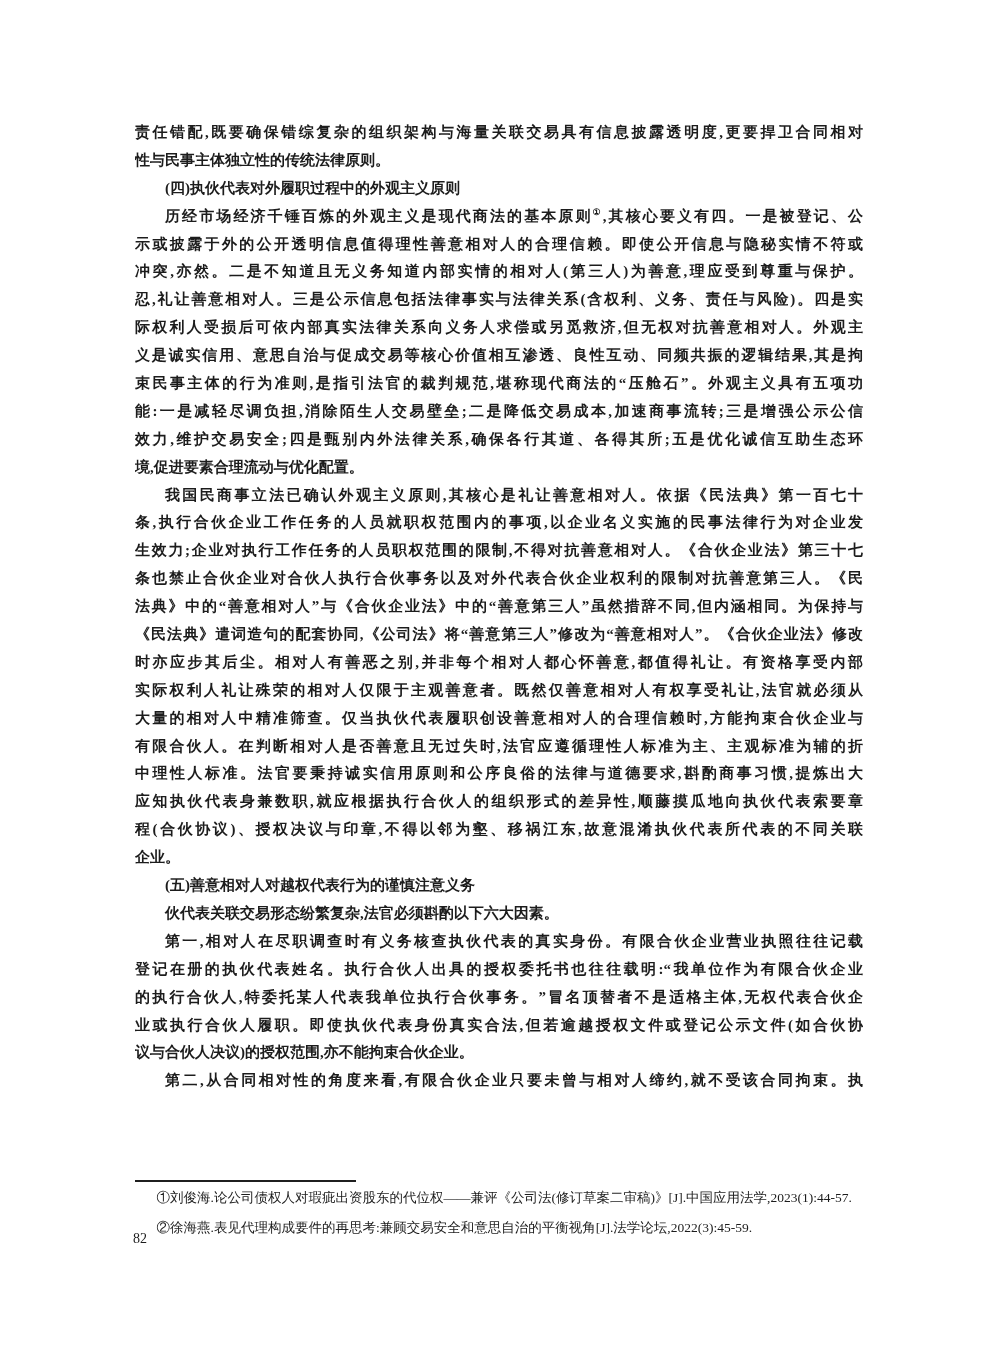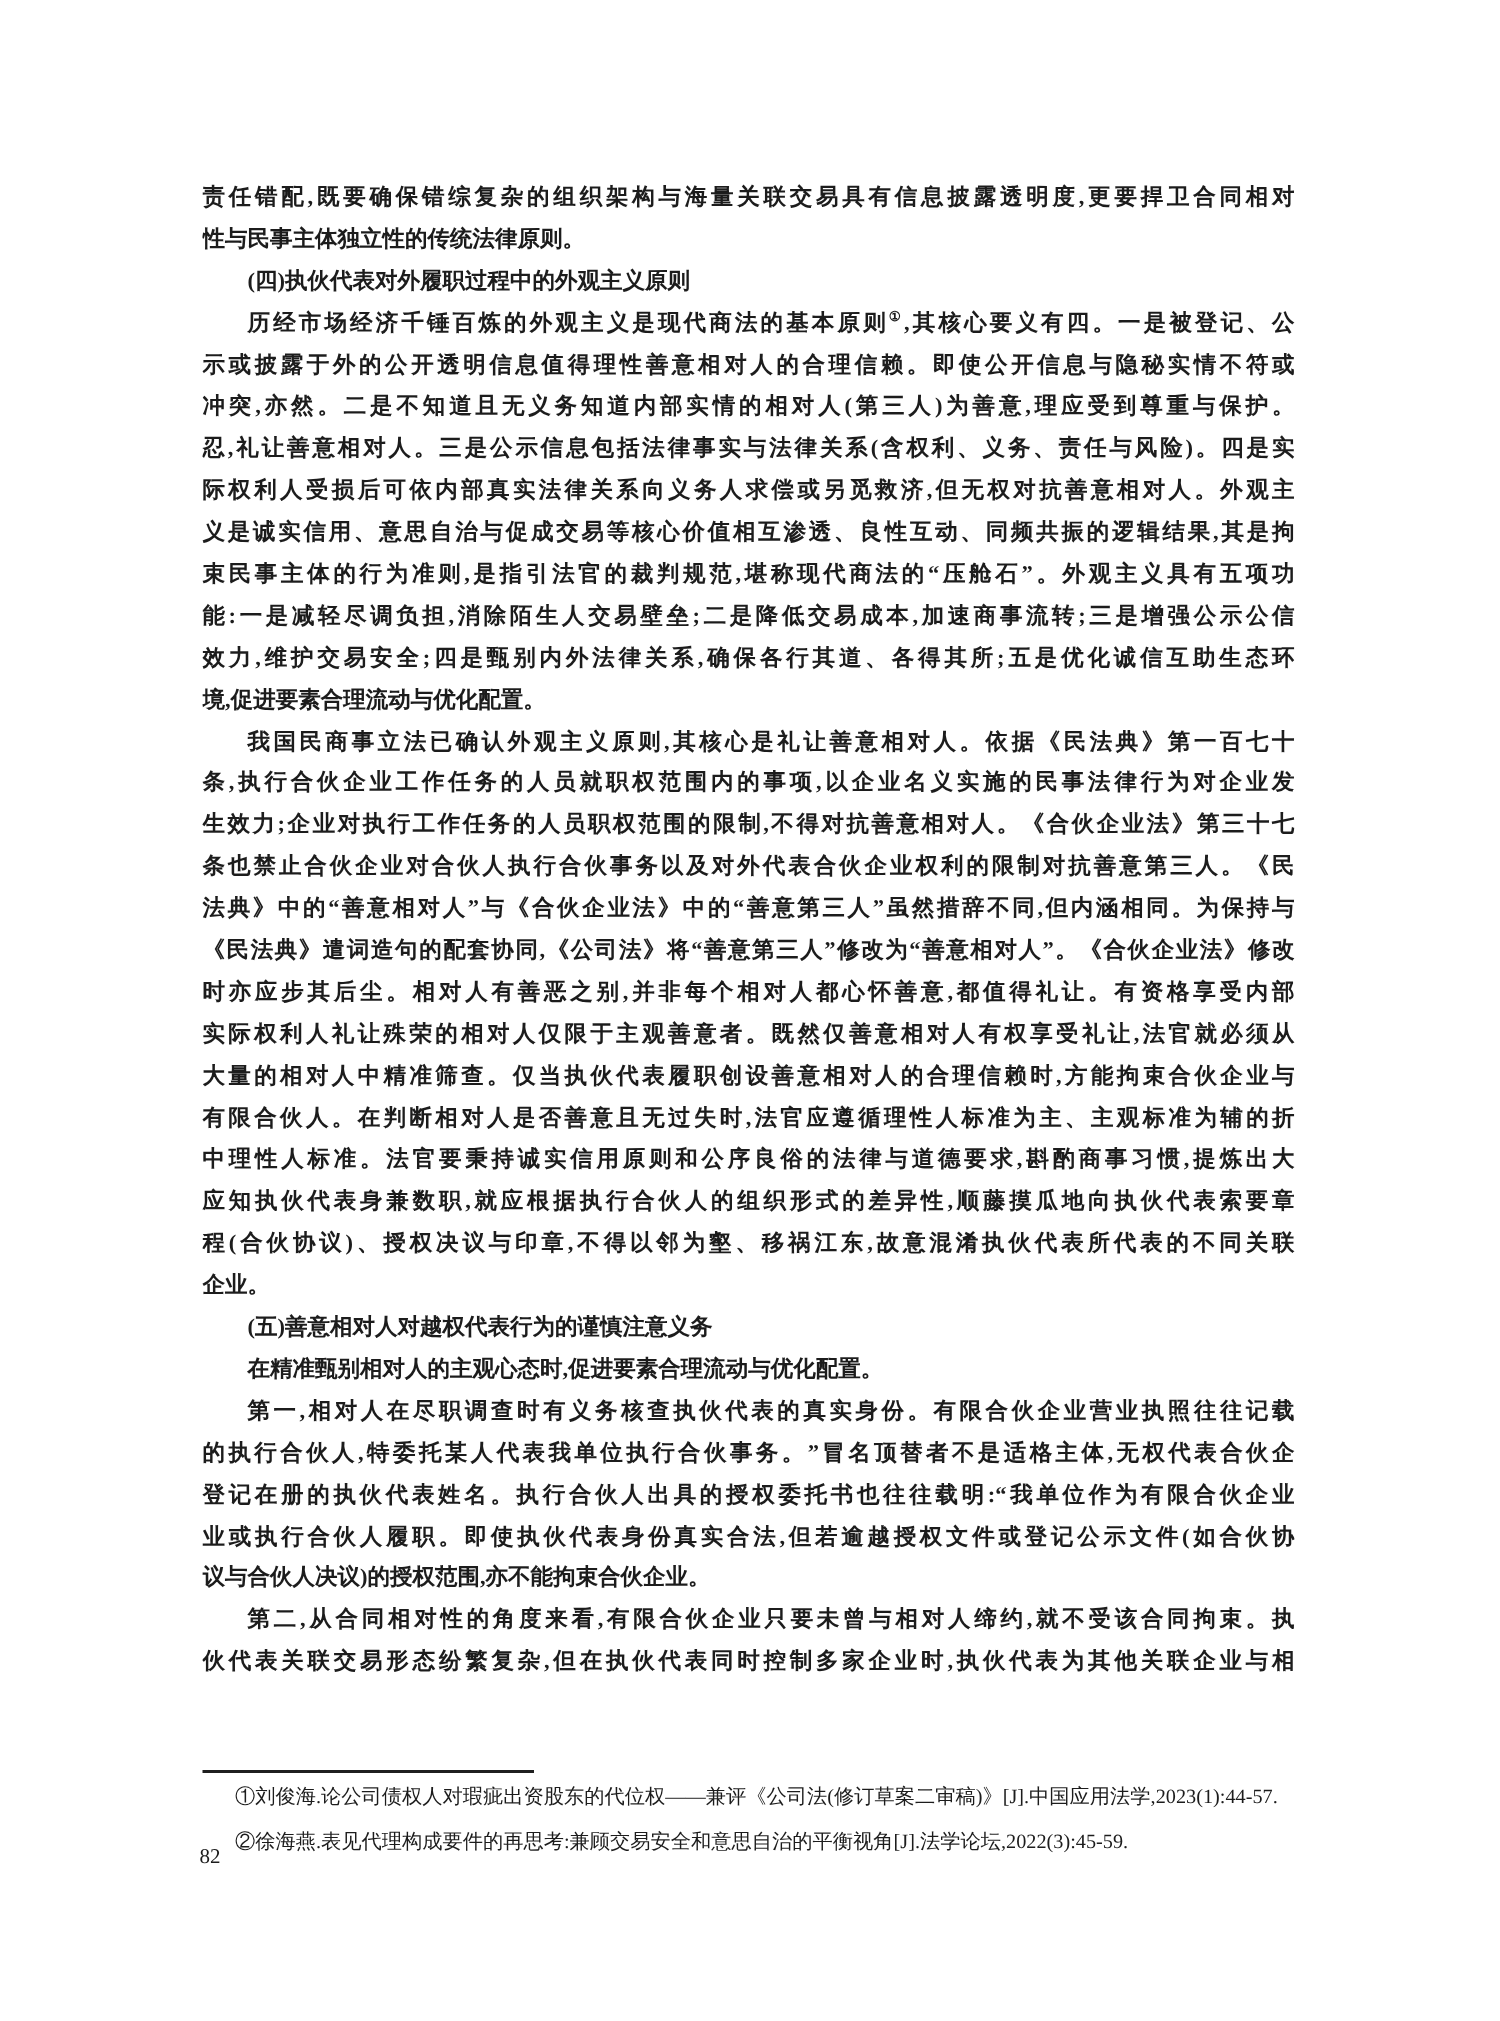--- a/index.html
+++ b/index.html
@@ -56,28 +56,27 @@
       <div class="line">《民法典》遣词造句的配套协同,《公司法》将“善意第三人”修改为“善意相对人”。《合伙企业法》修改</div>
       <div class="line">时亦应步其后尘。相对人有善恶之别,并非每个相对人都心怀善意,都值得礼让。有资格享受内部</div>
       <div class="line">实际权利人礼让殊荣的相对人仅限于主观善意者。既然仅善意相对人有权享受礼让,法官就必须从</div>
       <div class="line">大量的相对人中精准筛查。仅当执伙代表履职创设善意相对人的合理信赖时,方能拘束合伙企业与</div>
       <div class="line">有限合伙人。在判断相对人是否善意且无过失时,法官应遵循理性人标准为主、主观标准为辅的折</div>
       <div class="line">中理性人标准。法官要秉持诚实信用原则和公序良俗的法律与道德要求,斟酌商事习惯,提炼出大</div>
       <div class="line">应知执伙代表身兼数职,就应根据执行合伙人的组织形式的差异性,顺藤摸瓜地向执伙代表索要章</div>
       <div class="line">程(合伙协议)、授权决议与印章,不得以邻为壑、移祸江东,故意混淆执伙代表所代表的不同关联</div>
       <div class="line short">企业。</div>
       <div class="line heading">(五)善意相对人对越权代表行为的谨慎注意义务</div>
-      <div class="line indent short">在精准甄别相对人的主观心态时,促进要素合理流动与优化配置。</div>
+      <div class="line indent short">伙代表关联交易形态纷繁复杂,法官必须斟酌以下六大因素。</div>
       <div class="line indent">第一,相对人在尽职调查时有义务核查执伙代表的真实身份。有限合伙企业营业执照往往记载</div>
+      <div class="line">登记在册的执伙代表姓名。执行合伙人出具的授权委托书也往往载明:“我单位作为有限合伙企业</div>
       <div class="line">的执行合伙人,特委托某人代表我单位执行合伙事务。”冒名顶替者不是适格主体,无权代表合伙企</div>
-      <div class="line">登记在册的执伙代表姓名。执行合伙人出具的授权委托书也往往载明:“我单位作为有限合伙企业</div>
       <div class="line">业或执行合伙人履职。即使执伙代表身份真实合法,但若逾越授权文件或登记公示文件(如合伙协</div>
       <div class="line short">议与合伙人决议)的授权范围,亦不能拘束合伙企业。</div>
       <div class="line indent">第二,从合同相对性的角度来看,有限合伙企业只要未曾与相对人缔约,就不受该合同拘束。执</div>
-      <div class="line">伙代表关联交易形态纷繁复杂,但在执伙代表同时控制多家企业时,执伙代表为其他关联企业与相</div>
     </main>
   <div class="footnote-sep"></div>
   <section class="footnotes">
     <div class="fnline">①刘俊海.论公司债权人对瑕疵出资股东的代位权——兼评《公司法(修订草案二审稿)》[J].中国应用法学,2023(1):44-57.</div>
     <div class="fnline">②徐海燕.表见代理构成要件的再思考:兼顾交易安全和意思自治的平衡视角[J].法学论坛,2022(3):45-59.</div>
   </section>
   <div class="pagenum">82</div>
 </div>
 
 </body></html>

